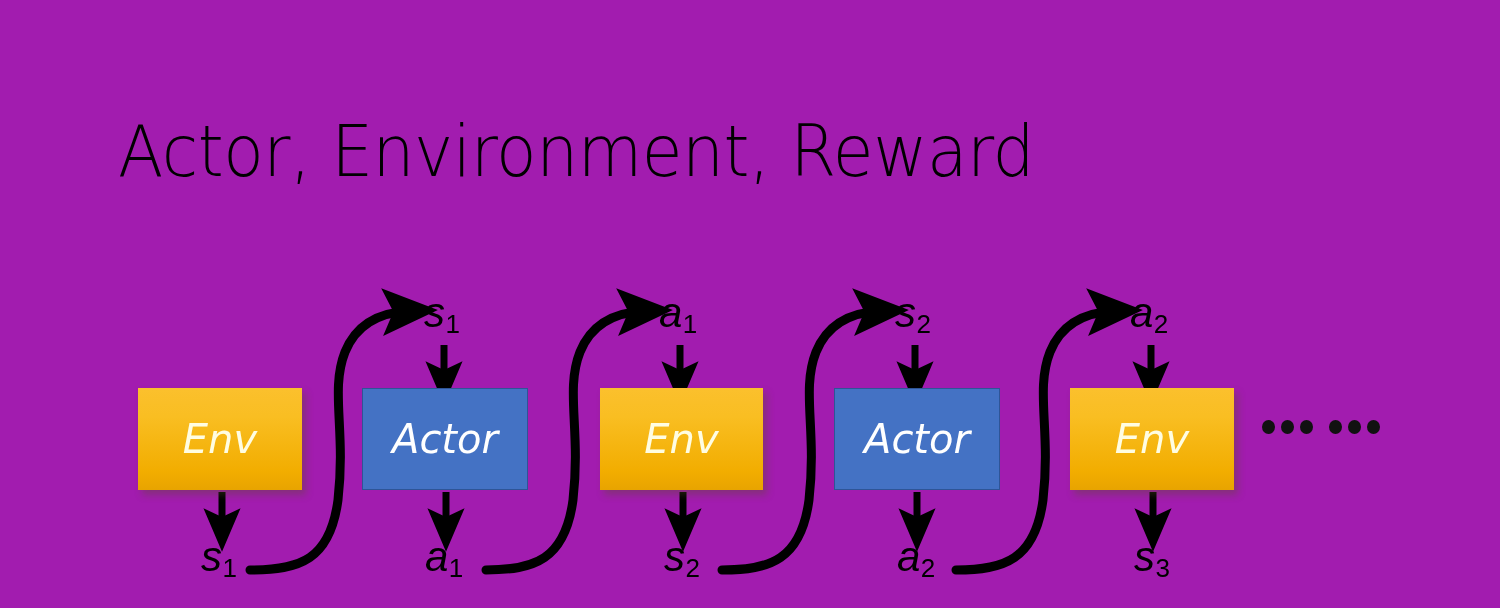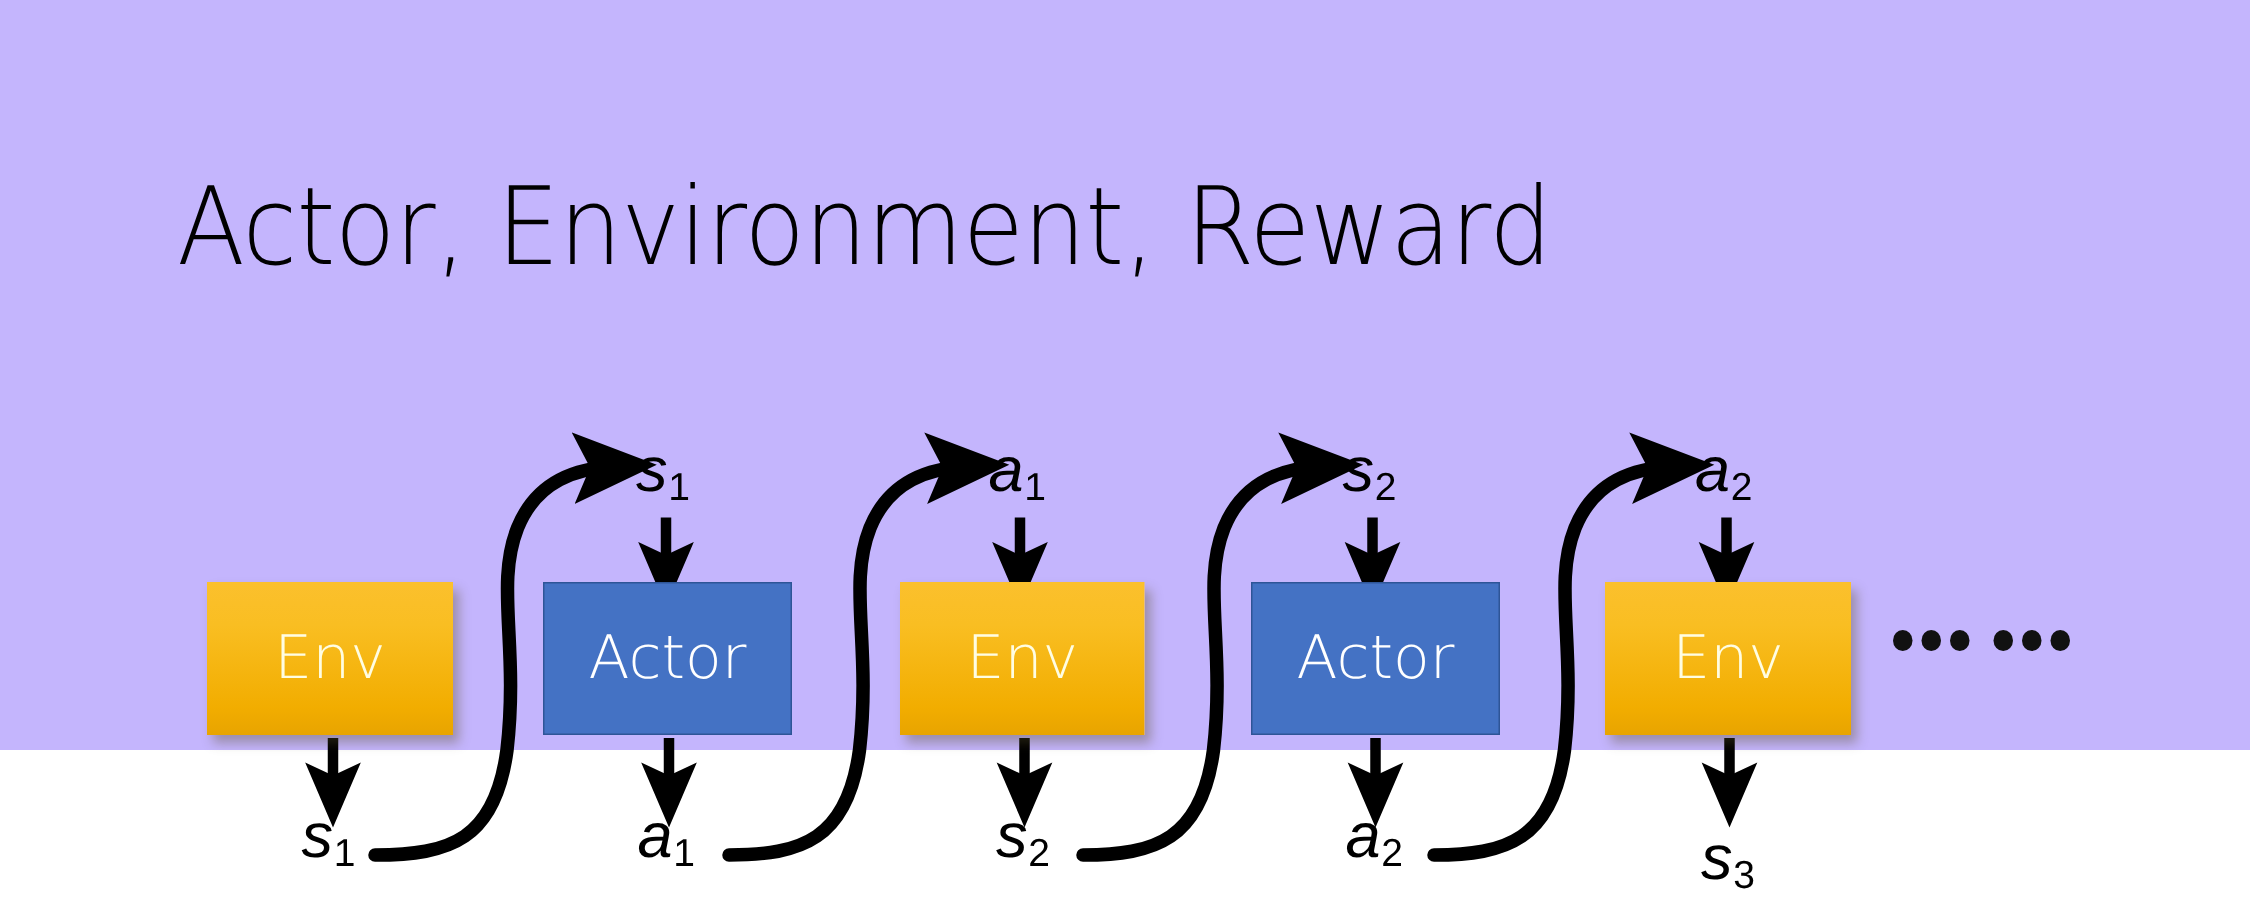--- a/index.html
+++ b/index.html
@@ -13,22 +13,22 @@
     height: 608px;
     position: relative;
     overflow: hidden;
     font-family: "Liberation Sans", sans-serif;
   }
 
   #slide {
     position: absolute;
     left: 0; top: 0;
     width: 1500px;
-    height: 500px;
-    background: #c4b5fd;
+    height: 608px;
+    background: #a21caf;
   }
 
   
   #slide-title {
     position: absolute;
     left: 118px;
     top: 114px;
     font-family: "DejaVu Sans", "Liberation Sans", sans-serif;
     font-size: 72px;
     font-weight: 300;
@@ -46,20 +46,21 @@
     box-sizing: border-box;
     display: flex;
     align-items: center;
     justify-content: center;
     font-family: "DejaVu Sans", "Liberation Sans", sans-serif;
     font-weight: 300;
     font-size: 40px;
     line-height: 1;
     color: #ffffff;
     user-select: none;
+    font-style: italic;
   }
   .node-box.env {
     background: linear-gradient(180deg, #FBC02D 0%, #F9BE22 28%, #F2AD00 82%, #E8A400 100%);
     color: #FFFDE2;
     box-shadow: 4px 5px 7px rgba(90,80,40,0.38);
     border: none;
   }
   .node-box.actor {
     background: #4472C4;
     border: 1.5px solid #2E5597;
@@ -188,21 +189,21 @@
   </div>
   <div class="sym" style="left:425px; top:536px;">
     <i>a</i><sub>1</sub>
   </div>
   <div class="sym" style="left:664px; top:536px;">
     <i>s</i><sub>2</sub>
   </div>
   <div class="sym" style="left:897px; top:536px;">
     <i>a</i><sub>2</sub>
   </div>
-  <div class="sym" style="left:1134px; top:536px;margin-top:15px;">
+  <div class="sym" style="left:1134px; top:536px;">
     <i>s</i><sub>3</sub>
   </div>
 
   <div id="ellipsis">
     <span class="dot"></span>
     <span class="dot"></span>
     <span class="dot"></span>
     <span class="gap"></span>
     <span class="dot"></span>
     <span class="dot"></span>

